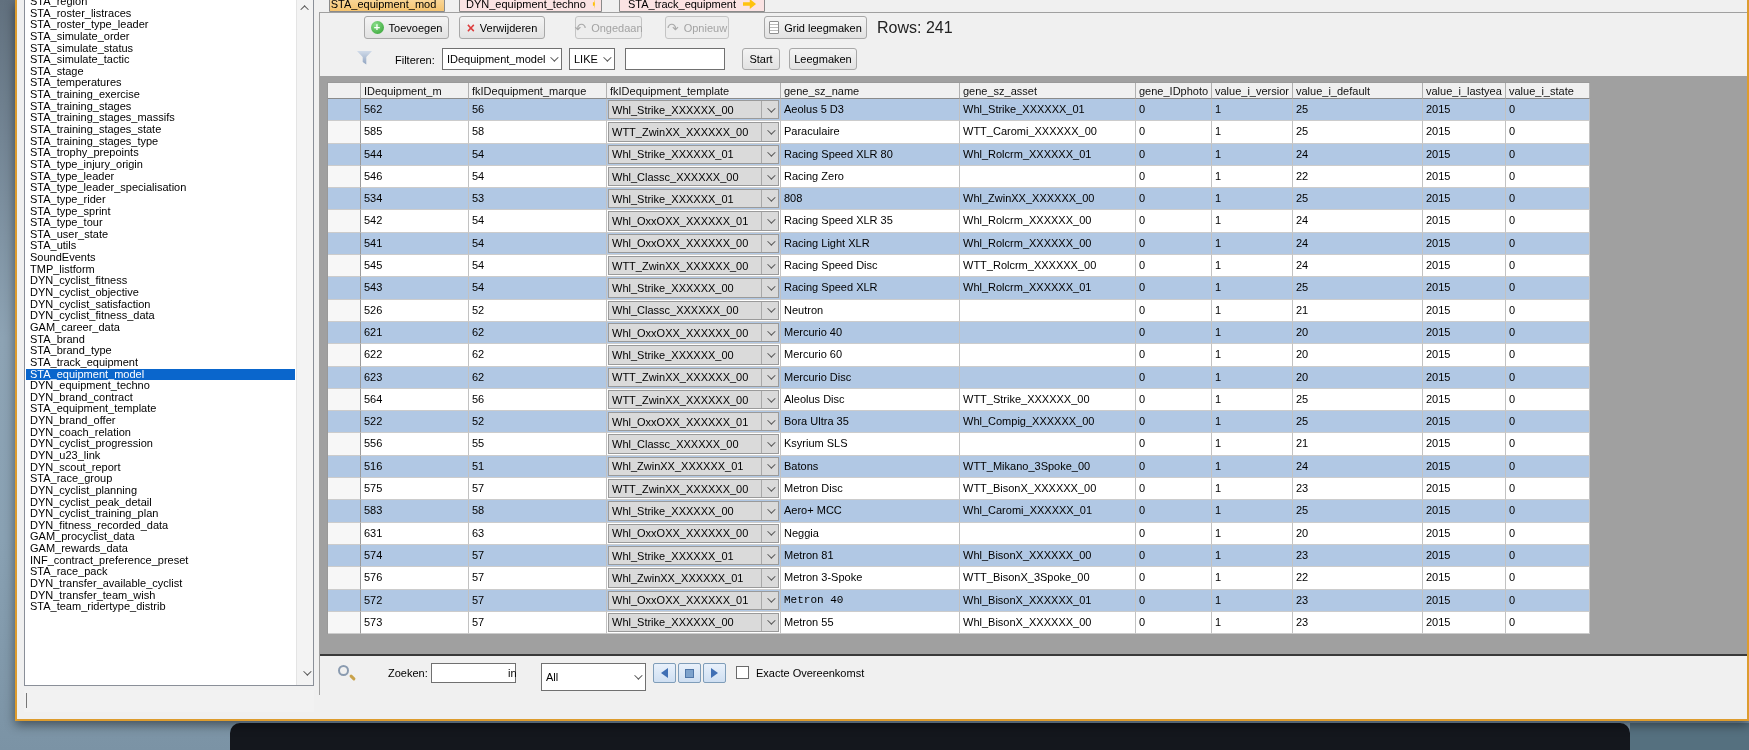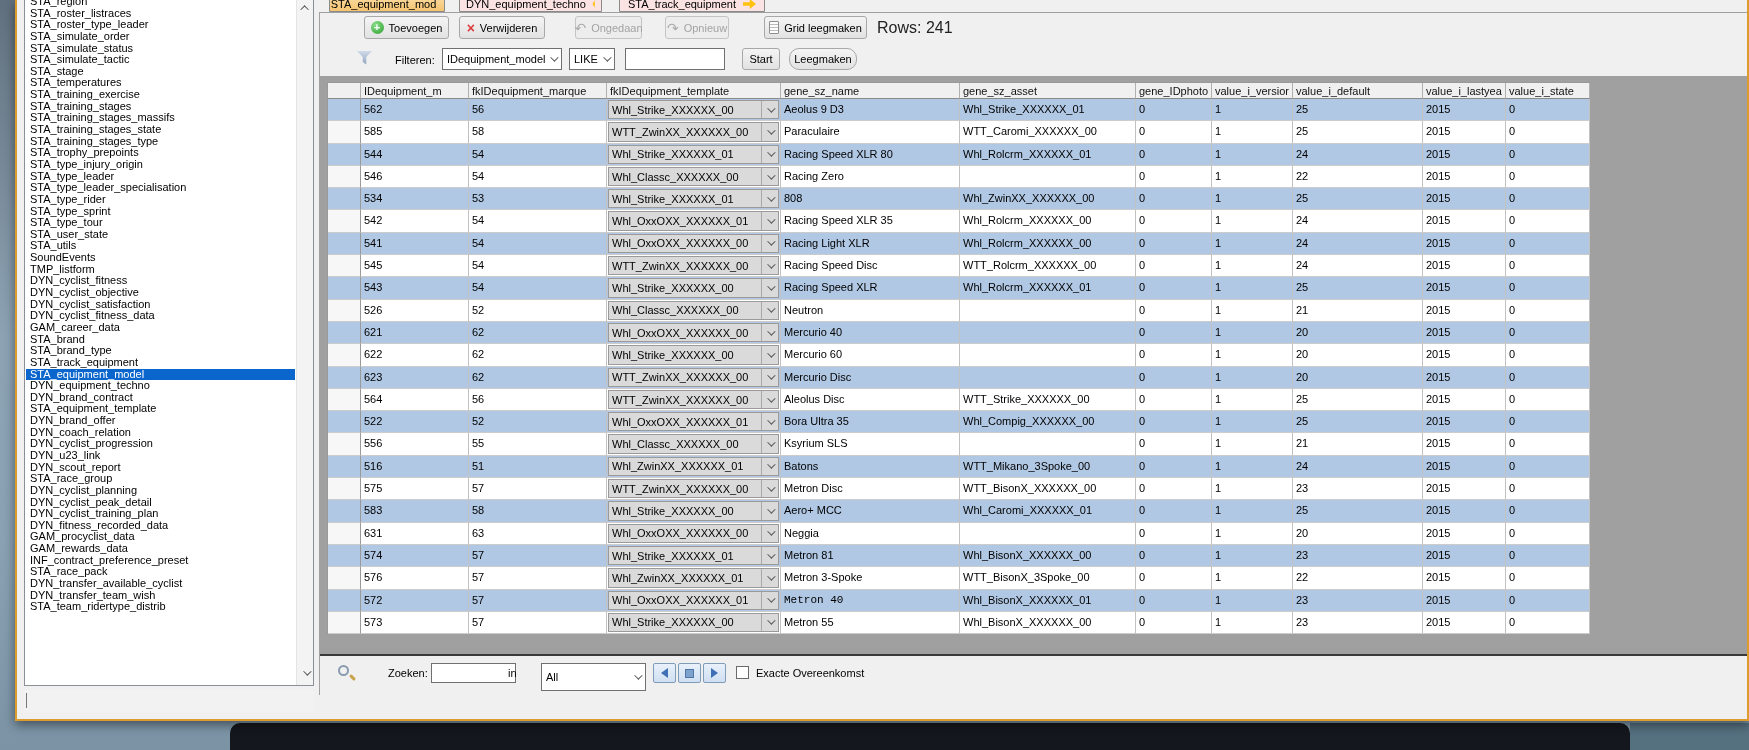--- a/index.html
+++ b/index.html
@@ -212,21 +212,21 @@
     <div class="combo" style="left:250px;top:48px;width:46px;height:22px;">
       <span>LIKE</span>
       <span class="chevbox">
           <i class="chev-g"></i>
         </span>
     </div>
     <input class="textbox" style="left: 306px; top: 48px; width: 100px; height: 22px;" value="">
     <div class="btn" style="left:423px;top:48px;width:38px;height:22px;">
       <span>Start</span>
     </div>
-    <div class="btn" style="left:470px;top:48px;width:68px;height:22px;border-radius:10px;">
+    <div class="btn" style="left:470px;top:48px;width:68px;height:22px;">
       <span>Leegmaken</span>
     </div>
 
     <div class="grid-panel">
       <div class="grid">
         <div class="grid-header">
             <div class="gh-cell" style="width: 33px;"></div>
             <div class="gh-cell" style="width: 108px;">IDequipment_m</div>
             <div class="gh-cell" style="width: 138px;">fkIDequipment_marque</div>
             <div class="gh-cell" style="width: 174px;">fkIDequipment_template</div>
@@ -244,21 +244,21 @@
               <div class="g-cell" style="width: 108px;">562</div>
               <div class="g-cell" style="width: 138px;">56</div>
               <div class="g-cell combo-cell" style="width: 174px;">
                 <div class="cell-combo">
                   <span>Whl_Strike_XXXXXX_00</span>
                   <span class="chevbox">
                     <i class="chev-g"></i>
                   </span>
                 </div>
               </div>
-              <div class="g-cell" style="width: 179px;">Aeolus 9 D3</div>
+              <div class="g-cell" style="width: 179px;">Aeolus 5 D3</div>
               <div class="g-cell" style="width: 176px;">Whl_Strike_XXXXXX_01</div>
               <div class="g-cell" style="width: 76px;">0</div>
               <div class="g-cell" style="width: 81px;">1</div>
               <div class="g-cell" style="width: 130px;">25</div>
               <div class="g-cell" style="width: 83px;">2015</div>
               <div class="g-cell" style="width: 84px;">0</div>
             </div>
             <div class="grid-row">
               <div class="g-cell rowhdr" style="width: 33px;"></div>
               <div class="g-cell" style="width: 108px;">585</div>

